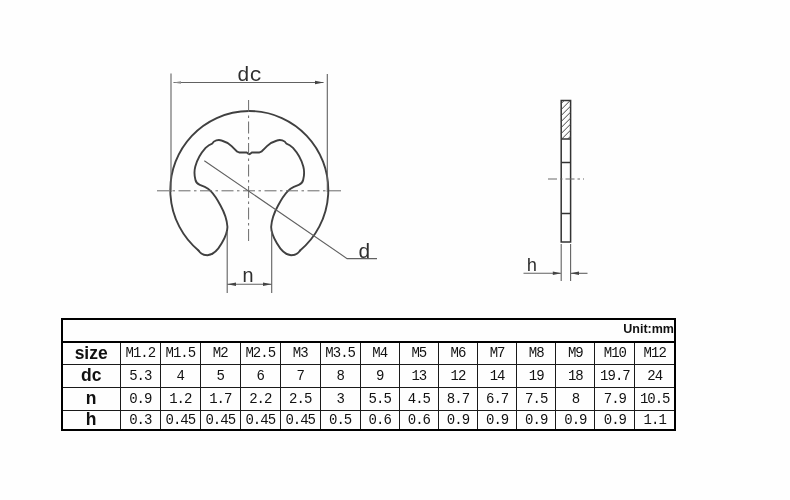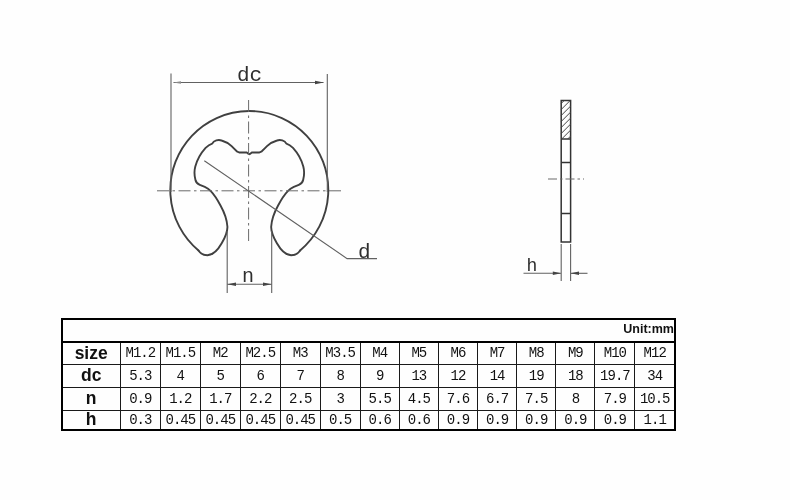--- a/index.html
+++ b/index.html
@@ -146,34 +146,34 @@
           <td>6</td>
           <td>7</td>
           <td>8</td>
           <td>9</td>
           <td>13</td>
           <td>12</td>
           <td>14</td>
           <td>19</td>
           <td>18</td>
           <td>19.7</td>
-          <td>34</td>
+          <td>24</td>
         </tr>
 
  <tr style="height:22.5px">
           <td class="lab">n</td>
           <td>0.9</td>
           <td>1.2</td>
           <td>1.7</td>
           <td>2.2</td>
           <td>2.5</td>
           <td>3</td>
           <td>5.5</td>
           <td>4.5</td>
-          <td>7.6</td>
+          <td>8.7</td>
           <td>6.7</td>
           <td>7.5</td>
           <td>8</td>
           <td>7.9</td>
           <td>10.5</td>
         </tr>
 
  <tr style="height:20px">
           <td class="lab">h</td>
           <td>0.3</td>

